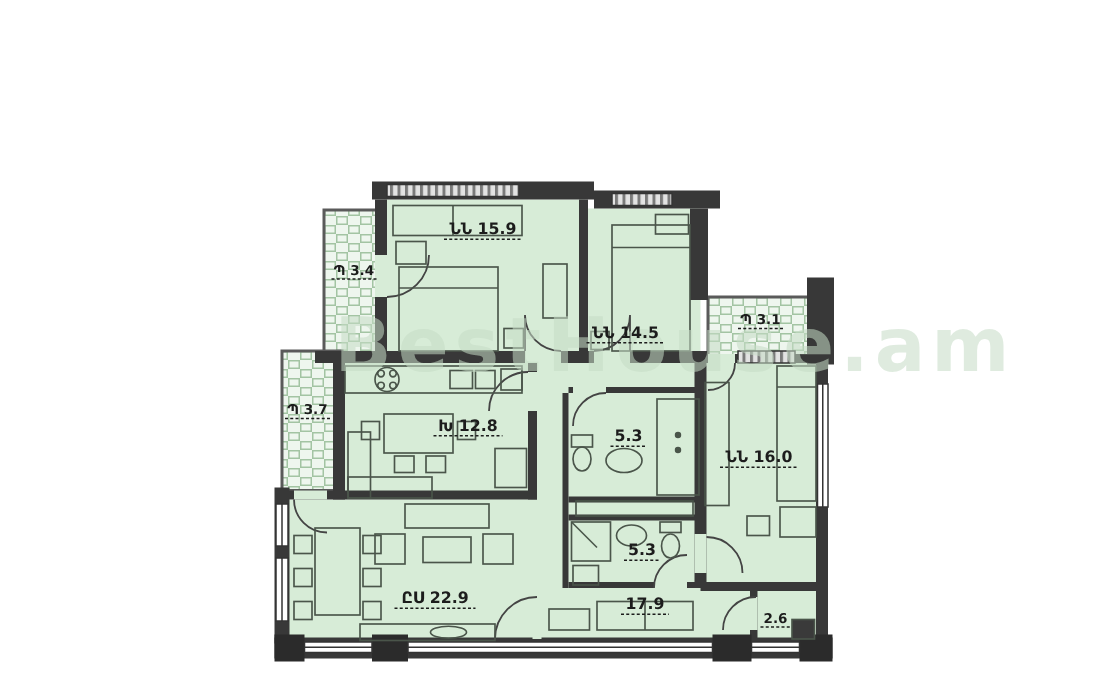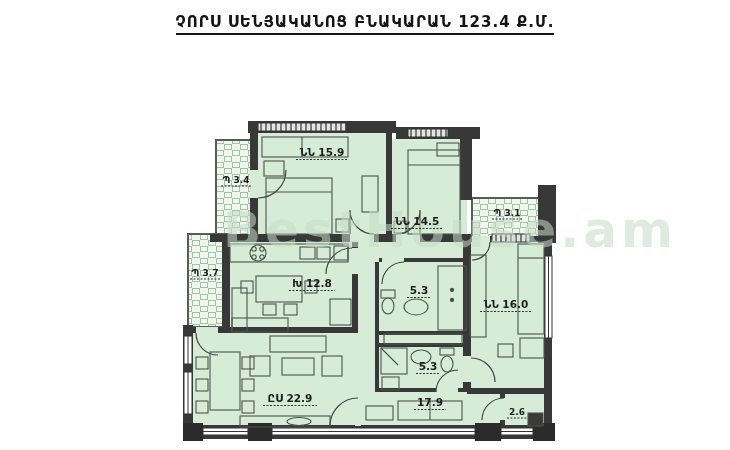--- a/index.html
+++ b/index.html
@@ -15,23 +15,20 @@
   .room-label{font-family:"DejaVu Sans",sans-serif;font-weight:bold;fill:#1c1c1c;}
   .lbl-lg{font-size:10.5px;}
   .lbl-sm{font-size:9px;}
   .watermark-text{font-family:"DejaVu Sans",sans-serif;font-weight:bold;letter-spacing:4px;}
 </style>
 </head>
 <body>
 
 <div class="page">
 
-  <div class="title">
-    <span>ՉՈՐՍ ՍԵՆՅԱԿԱՆՈՑ ԲՆԱԿԱՐԱՆ 123.4 Ք.Մ.</span>
-  </div>
 
   <svg width="730" height="450" viewBox="0 0 730 450">
     <defs>
       <pattern id="tiles" width="16" height="12" patternUnits="userSpaceOnUse">
         <rect width="16" height="12" fill="#eef6ee"></rect>
         <rect x="0.5" y="0.5" width="7" height="5" fill="none" stroke="#a3c4a3" stroke-width="1"></rect>
         <rect x="8.5" y="6.5" width="7" height="5" fill="none" stroke="#a3c4a3" stroke-width="1"></rect>
       </pattern>
       <pattern id="winstripe" width="5" height="8" patternUnits="userSpaceOnUse">
         <rect width="5" height="8" fill="#e3e3e3"></rect>

